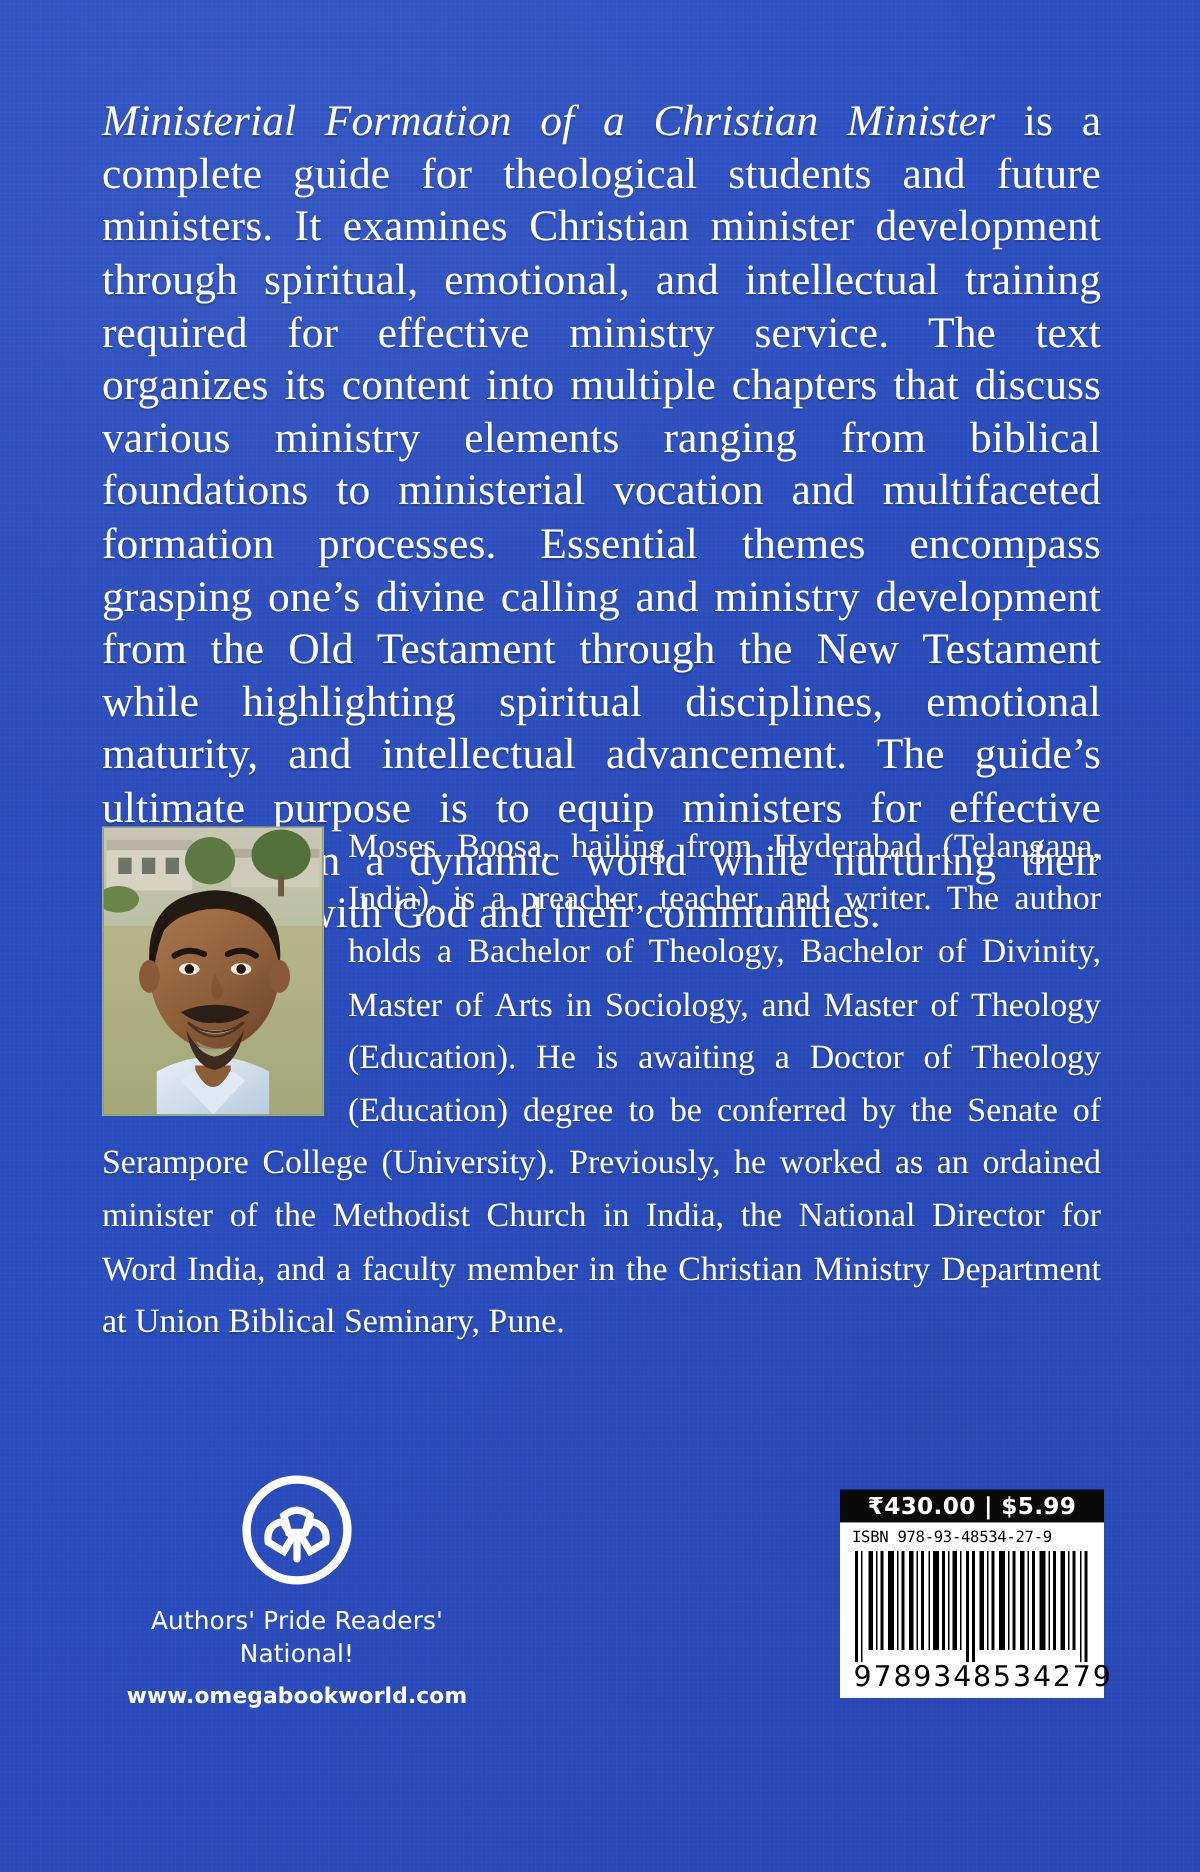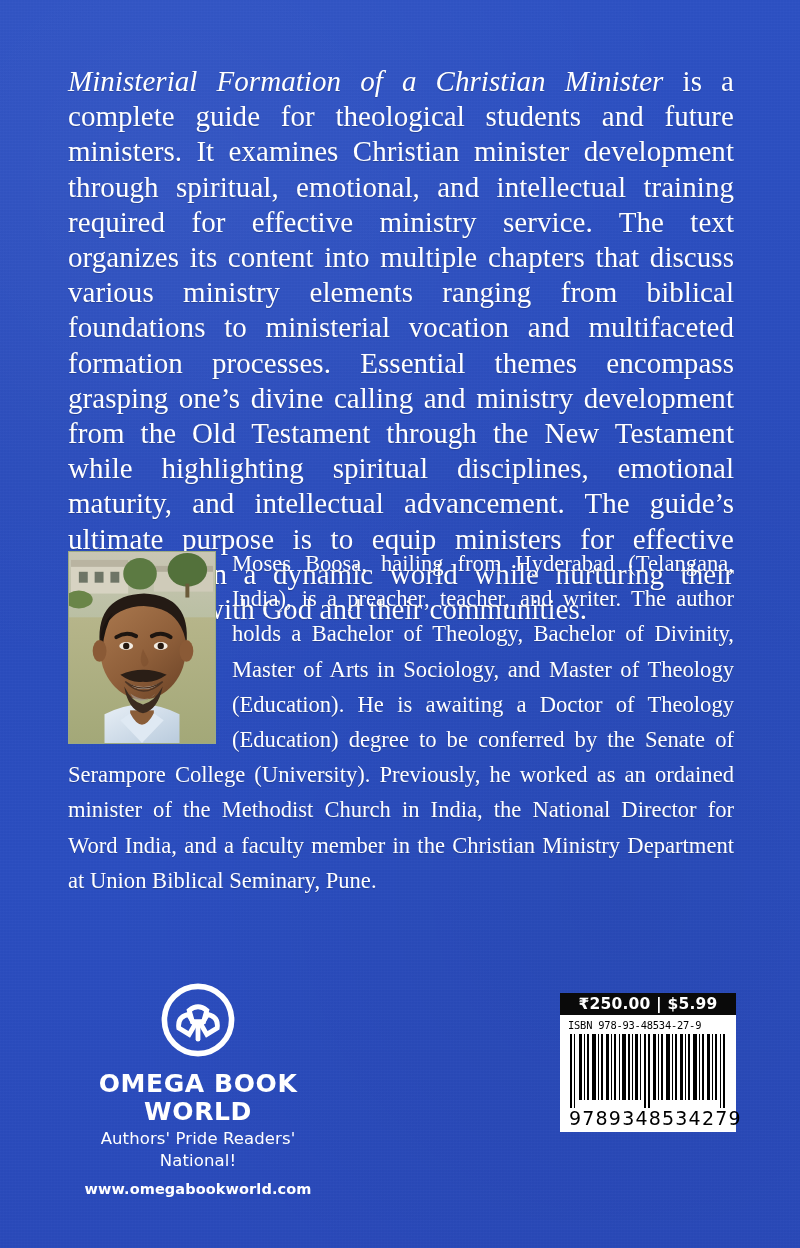--- a/index.html
+++ b/index.html
@@ -265,27 +265,26 @@
         <path d="M39 38 Q50 29 61 38 L57 52 L43 52 Z"></path>
 
         <path d="M26 60 Q24 46 38 43 L46 56 L39 68 Z"></path>
 
         <path d="M74 60 Q76 46 62 43 L54 56 L61 68 Z"></path>
       </g>
       <g fill="none" stroke="#FFFFFF" stroke-width="6" stroke-linecap="round">
         <line x1="50" y1="56" x2="50" y2="74"></line>
       </g>
     </svg>
-    <div class="pub-name">OMEGA BOOK WORLD</div>
     <div class="pub-tagline">Authors' Pride Readers' National!</div>
     <div class="pub-url">www.omegabookworld.com</div>
   </div>
 
   <div class="barcode-block">
-    <div class="price-bar">₹250.00 | $5.99</div>
+    <div class="price-bar">₹430.00 | $5.99</div>
     <div class="barcode-white">
       <div class="isbn-line">ISBN  978-93-48534-27-9</div>
       <svg class="bars" viewBox="0 0 160 74" preserveAspectRatio="none">
         <g fill="#000000">
           <rect x="2" y="0" width="2" height="74"></rect>
           <rect x="6" y="0" width="1" height="74"></rect>
           <rect x="11" y="0" width="3" height="66"></rect>
           <rect x="16" y="0" width="1" height="66"></rect>
           <rect x="19" y="0" width="2" height="66"></rect>
           <rect x="24" y="0" width="4" height="66"></rect>

